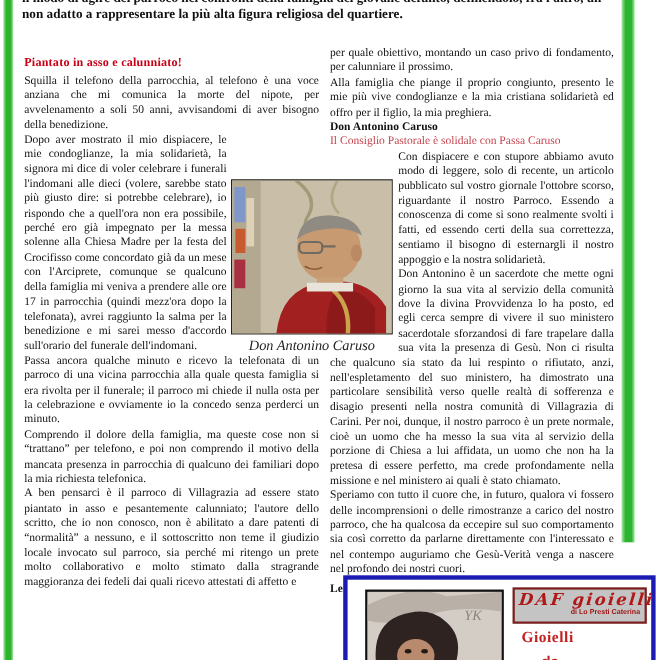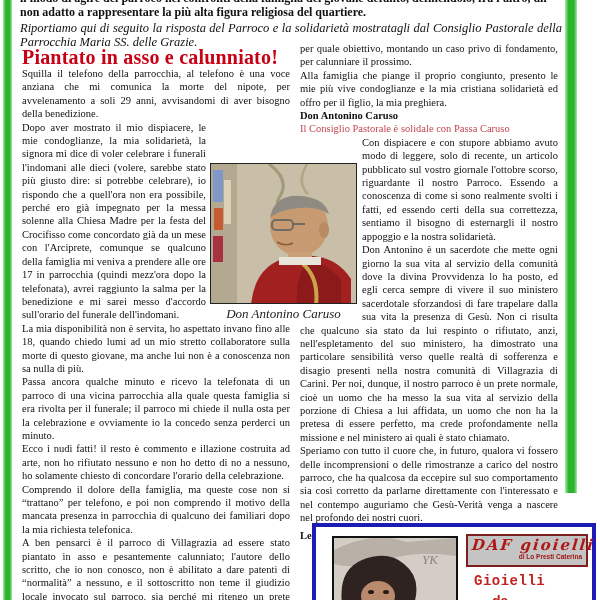--- a/index.html
+++ b/index.html
@@ -19,21 +19,21 @@
   .clip-line span { display:block; margin-top:-9px; font-weight:bold; font-size:12px; }
   .bold-line { font-weight:bold; font-size:12px; line-height:14px; }
   .intro-italic { font-style:italic; font-size:12.5px; line-height:13.5px;
                   text-align:justify; margin-top:3px; }
 
   
   .col-left  { position:absolute; left:22px;  top:48px; width:268px; }
   .col-right { position:absolute; left:300px; top:42px; width:258px;font-family:Liberation Serif, serif; }
   .col-left p, .col-right p { font-size:10.5px; line-height:13.4px; text-align:justify; }
 
-  .headline { color:#c80016; font-weight:bold; font-size:20px; line-height:19px; letter-spacing:0.2px; }
+  .headline { color:#c80016; font-weight:bold; font-size:11px; line-height:19px; letter-spacing:0.2px; }
   .dateline { font-weight:bold; font-size:12px; line-height:15px; text-decoration:underline; margin:1px 0 2px 0; }
 
   .float-r-spacer { float:right; width:84px; height:185px; }
   .float-l-spacer { float:left;  width:62px; height:176px; }
 
   .sig-bold { font-weight:bold; }
   .red-subhead { color:#c4454f; font-size:11px; line-height:13.5px; }
   .signature-right { font-weight:bold; font-size:11.5px; text-align:right; padding-right:14px; margin-top:4px; }
 
   
@@ -47,49 +47,46 @@
             border:4px solid #1c1cb4; background:#fff; }
   .ad-woman { position:absolute; left:16px; top:9px; width:126px; height:70px;
               border:2px solid #111; overflow:hidden; background:#cfc8c2; }
   .daf-logo { position:absolute; left:150px; top:7px; width:122px; height:33px;
               background:#c4c4c4; border:2px solid #7e1e1e; padding:1px 4px; }
   .daf-text { font-family:"DejaVu Serif", serif; font-style:italic; font-weight:bold;
               color:#b01818; font-size:15px; letter-spacing:2px; transform:skewX(-6deg);
               line-height:16px; white-space:nowrap; }
   .daf-sub { font-family:"Liberation Sans", sans-serif; font-weight:bold; color:#a01616;
              font-size:6.5px; text-align:right; line-height:7px; }
-  .ad-tagline1 { position:absolute; left:158px; top:46px; font-family:Liberation Mono, monospace;
+  .ad-tagline1 { position:absolute; left:158px; top:46px; font-family:Liberation Serif, serif;
                  font-weight:bold; color:#c32222; font-size:14px; letter-spacing:0.5px; }
   .ad-tagline2 { position:absolute; left:176px; top:66px; font-family:"Liberation Sans", sans-serif;
                  font-weight:bold; color:#c32222; font-size:14px; }
 </style>
 </head>
 <body>
 
 <div class="page">
 
   <div class="bar-left"></div>
   <div class="bar-right"></div>
 
   <div class="top-strip">
     <div class="clip-line">
       <span>il modo di agire del parroco nei confronti della famiglia del giovane defunto, definendolo, fra l'altro, un uomo</span>
     </div>
     <div class="bold-line">non adatto a rappresentare la più alta figura religiosa del quartiere.</div>
-    <div class="intro-italic">Riportiamo qui di seguito la risposta del Parroco e la solidarietà mostratagli dal Consiglio Pastorale della Parrocchia Maria SS. delle Grazie.</div>
   </div>
 
   <div class="col-left">
     <div class="headline">Piantato in asso e calunniato!</div>
-    <p>Squilla il telefono della parrocchia, al telefono è una voce anziana che mi comunica la morte del nipote, per avvelenamento a soli 29 anni, avvisandomi di aver bisogno della benedizione.</p>
+    <p>Squilla il telefono della parrocchia, al telefono è una voce anziana che mi comunica la morte del nipote, per avvelenamento a soli 50 anni, avvisandomi di aver bisogno della benedizione.</p>
     <div class="float-r-spacer"></div>
     <p>Dopo aver mostrato il mio dispiacere, le mie condoglianze, la mia solidarietà, la signora mi dice di voler celebrare i funerali l'indomani alle dieci (volere, sarebbe stato più giusto dire: si potrebbe celebrare), io rispondo che a quell'ora non era possibile, perché ero già impegnato per la messa solenne alla Chiesa Madre per la festa del Crocifisso come concordato già da un mese con l'Arciprete, comunque se qualcuno della famiglia mi veniva a prendere alle ore 17 in parrocchia (quindi mezz'ora dopo la telefonata), avrei raggiunto la salma per la benedizione e mi sarei messo d'accordo sull'orario del funerale dell'indomani.</p>
-    <p>La mia disponibilità non è servita, ho aspettato invano fino alle 18, quando chiedo lumi ad un mio stretto collaboratore sulla morte di questo giovane, ma anche lui non è a conoscenza non sa nulla di più.</p>
     <p>Passa ancora qualche minuto e ricevo la telefonata di un parroco di una vicina parrocchia alla quale questa famiglia si era rivolta per il funerale; il parroco mi chiede il nulla osta per la celebrazione e ovviamente io la concedo senza perderci un minuto.</p>
-    <p>Ecco i nudi fatti! il resto è commento e illazione costruita ad arte, non ho rifiutato nessuno e non ho detto di no a nessuno, ho solamente chiesto di concordare l'orario della celebrazione.</p>
     <p>Comprendo il dolore della famiglia, ma queste cose non si “trattano” per telefono, e poi non comprendo il motivo della mancata presenza in parrocchia di qualcuno dei familiari dopo la mia richiesta telefonica.</p>
     <p>A ben pensarci è il parroco di Villagrazia ad essere stato piantato in asso e pesantemente calunniato; l'autore dello scritto, che io non conosco, non è abilitato a dare patenti di “normalità” a nessuno, e il sottoscritto non teme il giudizio locale invocato sul parroco, sia perché mi ritengo un prete molto collaborativo e molto stimato dalla stragrande maggioranza dei fedeli dai quali ricevo attestati di affetto e</p>
   </div>
 
   <div class="col-right">
     <p>per quale obiettivo, montando un caso privo di fondamento, per calunniare il prossimo.</p>
     <p>Alla famiglia che piange il proprio congiunto, presento le mie più vive condoglianze e la mia cristiana solidarietà ed offro per il figlio, la mia preghiera.</p>
     <p class="sig-bold">Don Antonino Caruso</p>
     <p class="red-subhead">Il Consiglio Pastorale è solidale con Passa Caruso</p>
     <div class="float-l-spacer"></div>

